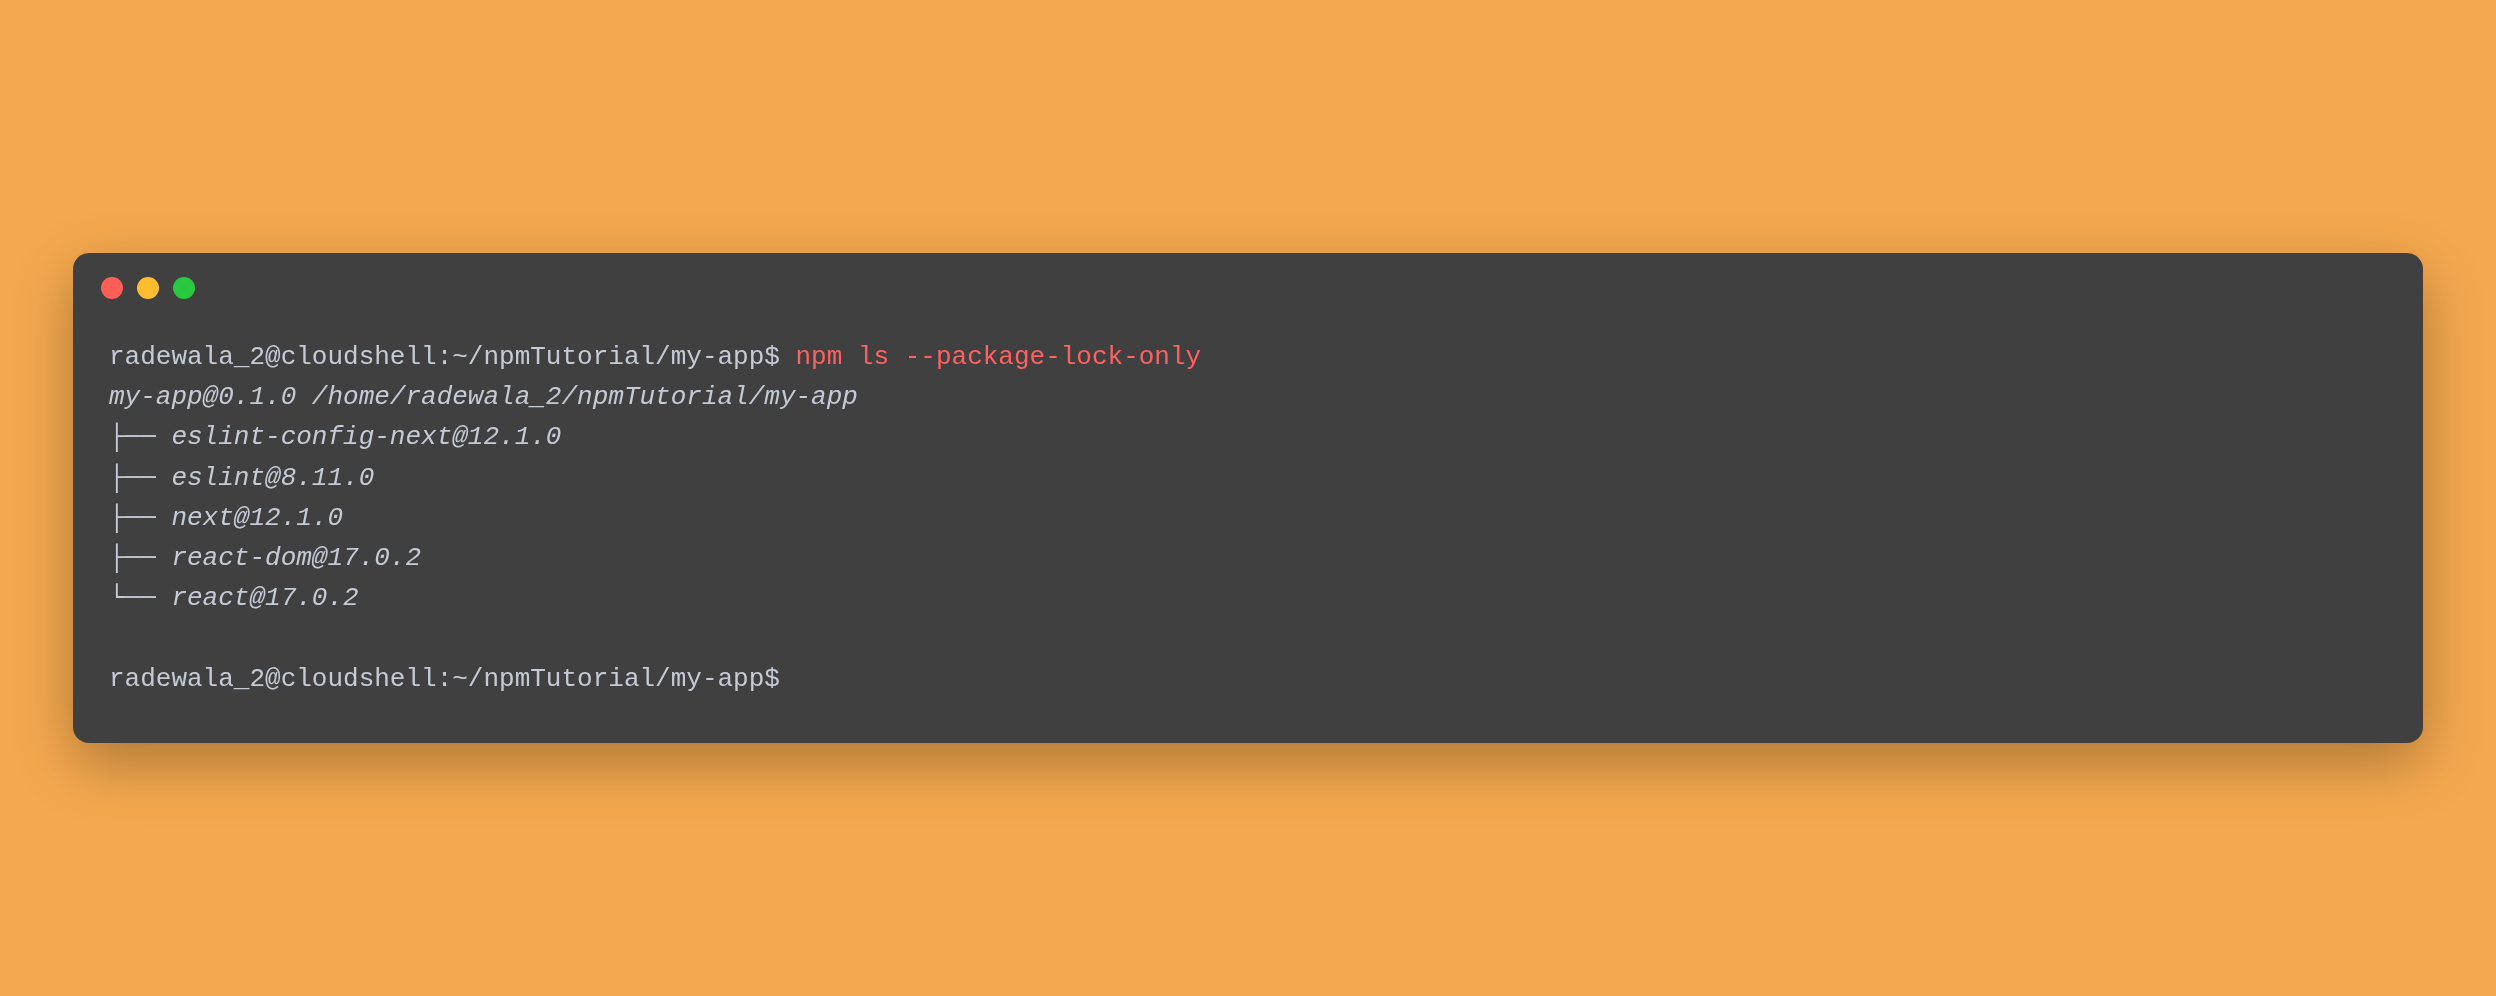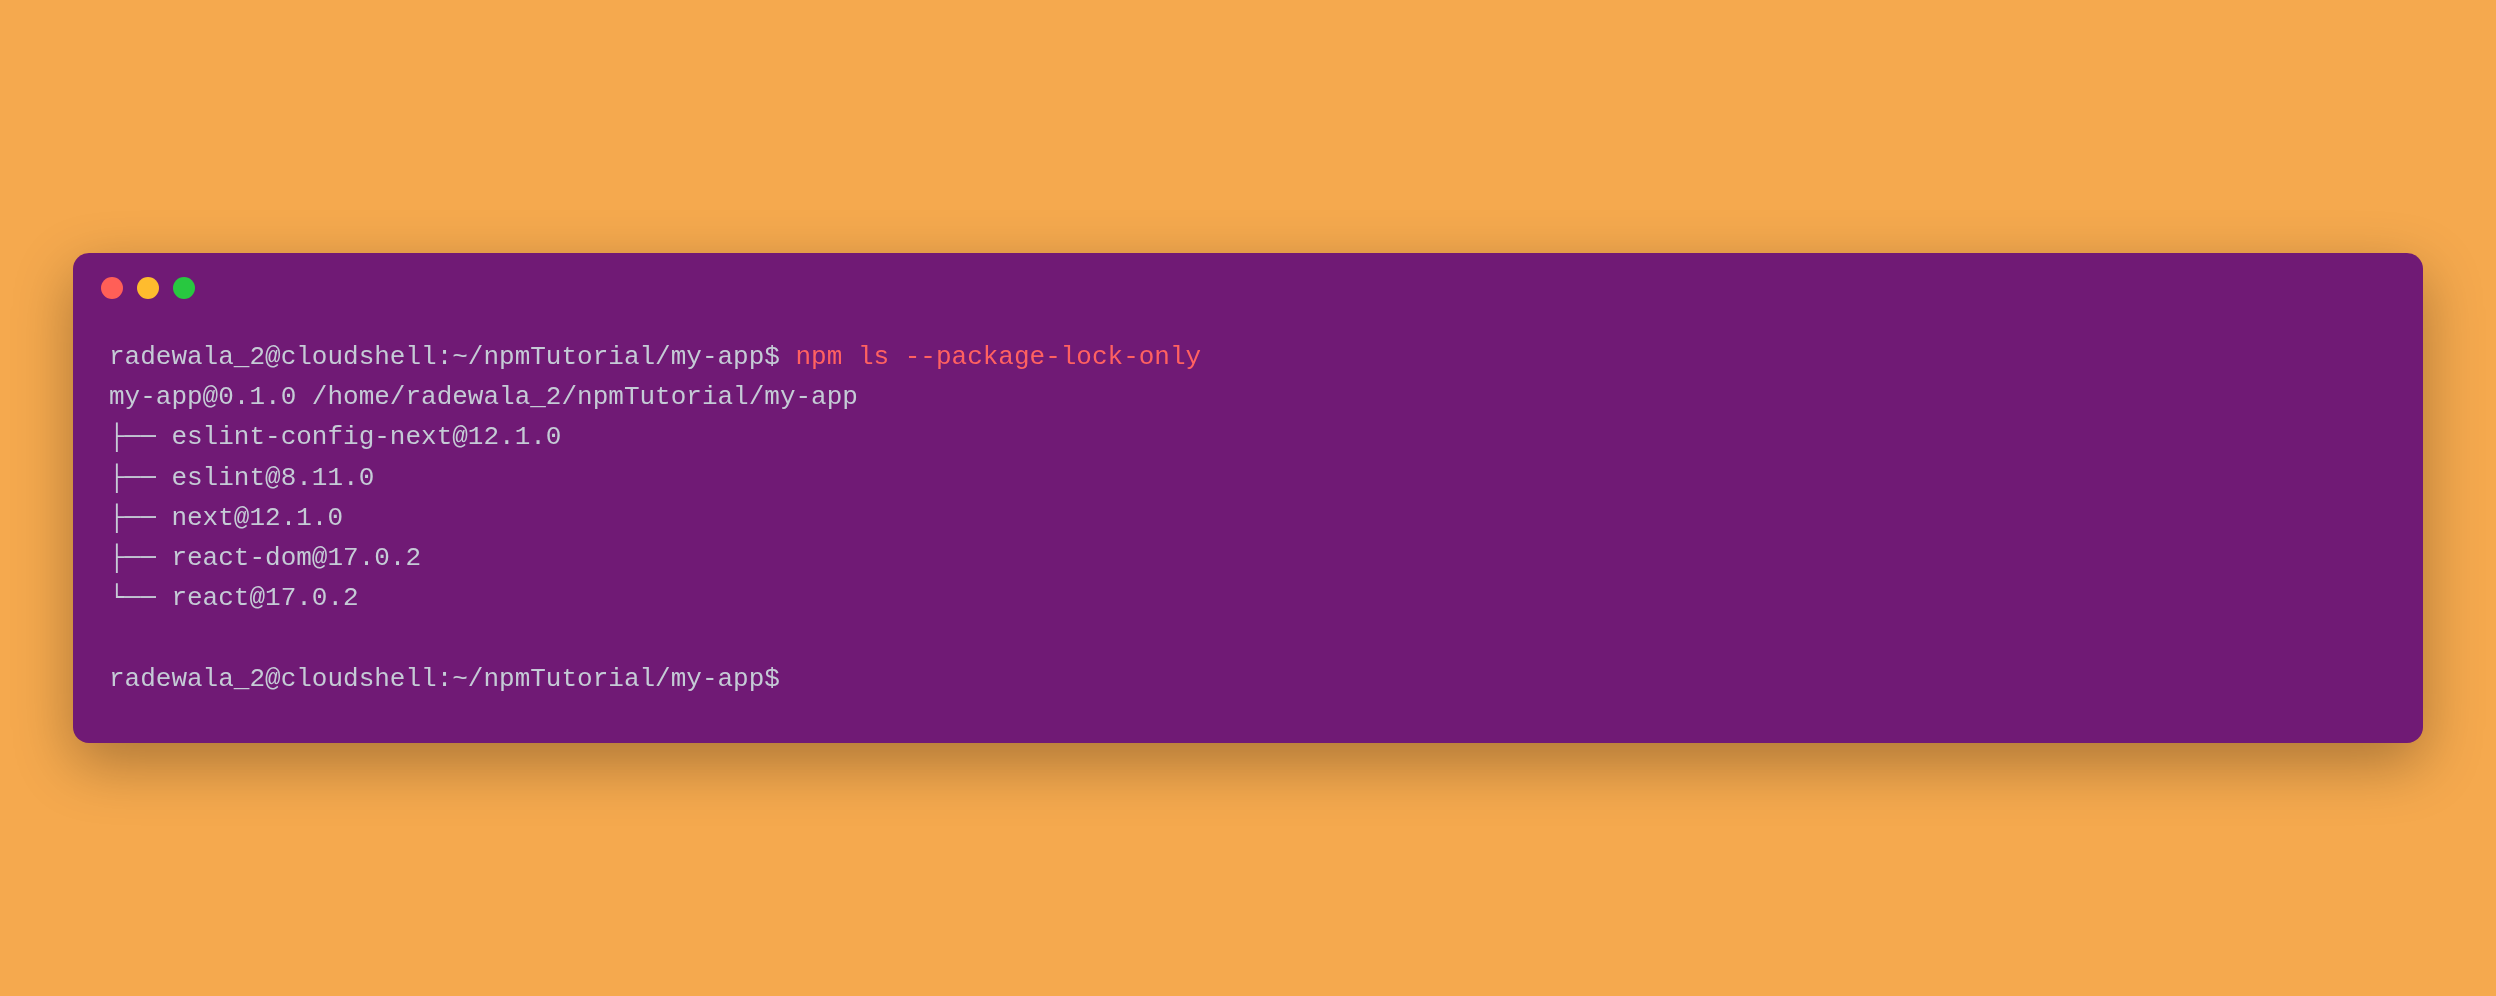--- a/index.html
+++ b/index.html
@@ -12,21 +12,21 @@
       background-color: #f5a94e;
       width: 2496px;
       height: 996px;
       display: flex;
       align-items: center;
       justify-content: center;
       font-family: 'SF Mono', 'Monaco', 'Menlo', 'Consolas', 'Courier New', monospace;
     }
     
     .terminal-window {
-      background-color: #701a75;
+      background-color: #404040;
       border-radius: 16px;
       width: 2350px;
       padding: 0;
       overflow: hidden;
       box-shadow: 0 20px 60px rgba(0, 0, 0, 0.3);
     }
     
     .titlebar {
       display: flex;
       align-items: center;
@@ -68,20 +68,21 @@
       color: #c5cbd6;
     }
     
     .command {
       color: #ff6161;
     }
     
     .output-line {
       display: block;
       color: #c5cbd6;
+      font-style: italic;
     }
     
     .blank-line {
       display: block;
       height: 1.55em;
     }
   </style>
 </head>
 <body>
 

